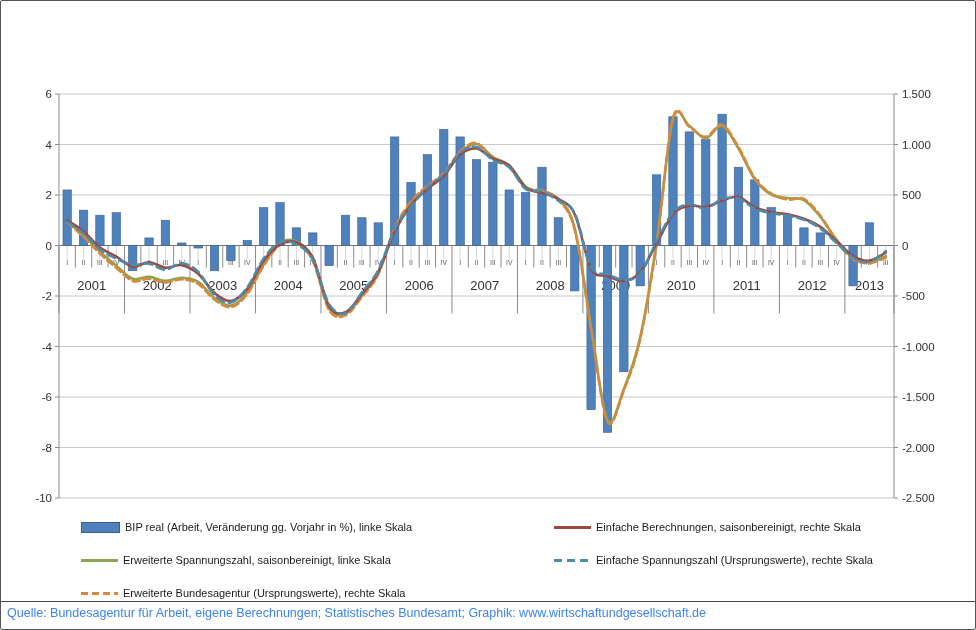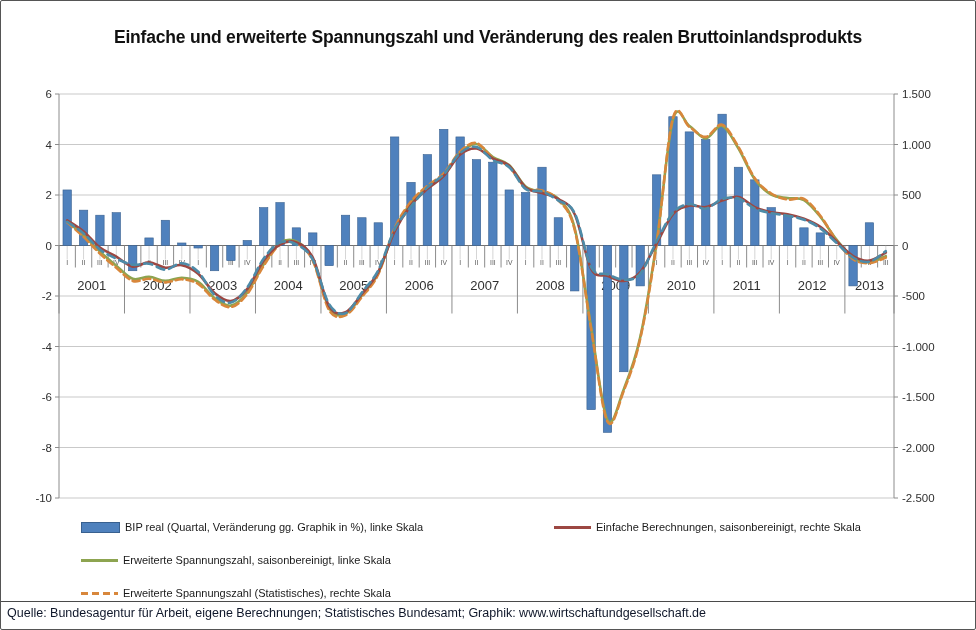--- a/index.html
+++ b/index.html
@@ -7,28 +7,27 @@
   .frame{position:absolute;inset:0;border:1px solid #555;border-radius:2px;background:#fff;overflow:hidden;}
   .title{position:absolute;top:26px;left:0;width:100%;text-align:center;
          font-size:17.5px;font-weight:bold;color:#111;letter-spacing:-0.2px;}
   #chart-svg{position:absolute;top:70px;left:0;}
   .legend-entry{position:absolute;display:flex;align-items:center;gap:5px;height:14px;}
   .legend-entry .lbl{font-size:11px;color:#1a1a1a;white-space:nowrap;}
   .sw{flex:0 0 auto;}
   .sw-bar{width:37px;height:9px;}
   .sw-line{width:37px;height:3px;}
   .source{position:absolute;top:600px;left:0;width:976px;border-top:1px solid #4a4a4a;
-          background:#fff;font-size:12.5px;color:#0f172a;padding:4px 0 0 6px;box-sizing:border-box;}
+          background:#fff;font-size:12.5px;color:#3b82f6;padding:4px 0 0 6px;box-sizing:border-box;}
 </style>
 </head>
 <body>
 
 <div class="frame">
 
-  <div class="title">Einfache und erweiterte Spannungszahl und Veränderung des realen Bruttoinlandsprodukts</div>
 
   <svg id="chart-svg" width="976" height="448">
       <line x1="58" x2="893" y1="23" y2="23" stroke="#C9C9C9" stroke-width="1"></line>
       <line x1="54" x2="58" y1="23" y2="23" stroke="#8C8C8C"></line>
       <line x1="893" x2="897" y1="23" y2="23" stroke="#8C8C8C"></line>
       <text x="51" y="27" text-anchor="end" font-size="11.5" fill="#303030">6</text>
       <text x="901" y="27" text-anchor="start" font-size="11.5" fill="#303030">1.500</text>
       <line x1="58" x2="893" y1="73.5" y2="73.5" stroke="#C9C9C9" stroke-width="1"></line>
       <line x1="54" x2="58" y1="73.5" y2="73.5" stroke="#8C8C8C"></line>
       <line x1="893" x2="897" y1="73.5" y2="73.5" stroke="#8C8C8C"></line>
@@ -288,29 +287,33 @@
       <rect x="847.8686274509803" y="174.5" width="8.4" height="40.39999999999998" fill="#4F81BD" stroke="#38608F" stroke-width="0.6"></rect>
       <rect x="864.2411764705881" y="151.77499999999998" width="8.4" height="22.725000000000023" fill="#4F81BD" stroke="#38608F" stroke-width="0.6"></rect>
       <path d="M66.2,150.3C68.9,152.6 77.1,159.3 82.6,164.4C88.0,169.4 93.5,175.5 98.9,180.6C104.4,185.6 109.8,190.2 115.3,194.7C120.8,199.2 126.2,206.0 131.7,207.8C137.1,209.7 142.6,205.5 148.0,205.8C153.5,206.1 159.0,209.7 164.4,209.9C169.9,210.0 175.3,206.7 180.8,206.8C186.3,207.0 191.7,207.5 197.2,210.9C202.6,214.2 208.1,223.1 213.5,227.0C219.0,231.0 224.5,235.5 229.9,234.6C235.4,233.7 240.8,228.4 246.3,221.5C251.7,214.6 257.2,201.4 262.7,193.2C268.1,184.9 273.6,175.8 279.0,172.0C284.5,168.2 289.9,167.8 295.4,170.5C300.9,173.2 306.3,177.0 311.8,188.1C317.2,199.2 322.7,228.0 328.1,237.1C333.6,246.2 339.1,244.8 344.5,242.7C350.0,240.6 355.4,231.3 360.9,224.5C366.3,217.7 371.8,212.7 377.3,201.8C382.7,190.8 388.2,170.5 393.6,158.8C399.1,147.2 404.6,139.2 410.0,132.1C415.5,125.0 420.9,121.1 426.4,116.4C431.8,111.7 437.3,109.5 442.8,103.8C448.2,98.1 453.7,87.2 459.1,82.1C464.6,77.0 470.0,72.3 475.5,73.0C481.0,73.7 486.4,82.6 491.9,86.1C497.3,89.7 502.8,89.3 508.2,94.2C513.7,99.1 519.2,111.0 524.6,115.4C530.1,119.9 535.5,118.9 541.0,121.0C546.4,123.1 551.9,122.0 557.4,128.0C562.8,134.1 568.3,136.0 573.7,157.3C579.2,178.7 584.7,224.3 590.1,256.3C595.6,288.3 601.0,339.0 606.5,349.2C611.9,359.5 617.4,331.7 622.9,317.9C628.3,304.1 633.8,290.8 639.2,266.4C644.7,242.0 650.1,207.8 655.6,171.5C661.1,135.1 666.5,67.7 672.0,48.3C677.4,28.8 682.9,51.6 688.3,54.8C693.8,58.0 699.3,67.4 704.7,67.4C710.2,67.4 715.6,53.1 721.1,54.8C726.5,56.5 732.0,68.6 737.5,77.5C742.9,86.5 748.4,100.7 753.8,108.3C759.3,116.0 764.7,120.4 770.2,123.5C775.7,126.6 781.1,126.1 786.6,127.0C792.0,128.0 797.5,125.9 803.0,129.1C808.4,132.2 813.9,139.1 819.3,145.7C824.8,152.4 830.2,162.1 835.7,168.9C841.2,175.8 846.6,182.9 852.1,186.6C857.5,190.3 863.0,191.4 868.4,191.2C873.9,190.9 882.1,186.1 884.8,185.1" fill="none" stroke="#8DA450" stroke-width="2.6" stroke-linecap="round"></path>
       <path d="M66.2,151.3C68.9,153.7 77.1,160.7 82.6,165.9C88.0,171.1 93.5,177.4 98.9,182.6C104.4,187.7 109.8,192.2 115.3,196.7C120.8,201.3 126.2,208.0 131.7,209.9C137.1,211.7 142.6,207.6 148.0,207.8C153.5,208.1 159.0,211.3 164.4,211.4C169.9,211.4 175.3,208.1 180.8,208.3C186.3,208.6 191.7,209.5 197.2,212.9C202.6,216.2 208.1,224.7 213.5,228.5C219.0,232.4 224.5,237.0 229.9,236.1C235.4,235.2 240.8,229.9 246.3,223.0C251.7,216.1 257.2,202.9 262.7,194.7C268.1,186.5 273.6,177.3 279.0,173.5C284.5,169.7 289.9,169.3 295.4,172.0C300.9,174.7 306.3,178.5 311.8,189.6C317.2,200.8 322.7,230.1 328.1,239.1C333.6,248.2 339.1,246.4 344.5,244.2C350.0,242.0 355.4,232.8 360.9,226.0C366.3,219.2 371.8,214.7 377.3,203.3C382.7,191.8 388.2,169.5 393.6,157.3C399.1,145.2 404.6,137.6 410.0,130.6C415.5,123.5 420.9,119.6 426.4,114.9C431.8,110.2 437.3,108.0 442.8,102.3C448.2,96.6 453.7,85.6 459.1,80.6C464.6,75.5 470.0,70.9 475.5,72.0C481.0,73.1 486.4,83.2 491.9,87.1C497.3,91.1 502.8,90.8 508.2,95.7C513.7,100.7 519.2,113.0 524.6,116.9C530.1,120.9 535.5,117.4 541.0,119.5C546.4,121.5 551.9,122.5 557.4,129.1C562.8,135.6 568.3,137.4 573.7,158.8C579.2,180.3 584.7,225.8 590.1,257.8C595.6,289.8 601.0,340.5 606.5,350.7C611.9,361.0 617.4,333.2 622.9,319.4C628.3,305.6 633.8,292.3 639.2,267.9C644.7,243.5 650.1,209.8 655.6,173.0C661.1,136.1 666.5,66.3 672.0,46.7C677.4,27.2 682.9,52.6 688.3,55.8C693.8,59.0 699.3,66.3 704.7,65.9C710.2,65.6 715.6,52.1 721.1,53.8C726.5,55.5 732.0,67.1 737.5,76.0C742.9,84.9 748.4,99.6 753.8,107.3C759.3,115.1 764.7,119.0 770.2,122.5C775.7,126.0 781.1,127.6 786.6,128.5C792.0,129.5 797.5,125.3 803.0,128.0C808.4,130.7 813.9,137.7 819.3,144.7C824.8,151.7 830.2,162.7 835.7,170.0C841.2,177.2 846.6,184.4 852.1,188.1C857.5,191.8 863.0,192.4 868.4,192.2C873.9,191.9 882.1,187.5 884.8,186.6" fill="none" stroke="#D8873B" stroke-width="2.6" stroke-linecap="round" stroke-dasharray="7 4"></path>
       <path d="M66.2,149.3C68.9,151.1 77.1,155.8 82.6,160.4C88.0,164.9 93.5,172.3 98.9,176.5C104.4,180.7 109.8,182.4 115.3,185.6C120.8,188.8 126.2,194.8 131.7,195.7C137.1,196.6 142.6,191.0 148.0,191.2C153.5,191.3 159.0,196.2 164.4,196.7C169.9,197.2 175.3,193.2 180.8,194.2C186.3,195.2 191.7,198.2 197.2,202.8C202.6,207.4 208.1,217.4 213.5,222.0C219.0,226.5 224.5,230.7 229.9,230.0C235.4,229.4 240.8,224.7 246.3,217.9C251.7,211.2 257.2,197.1 262.7,189.6C268.1,182.2 273.6,176.5 279.0,173.5C284.5,170.5 289.9,169.3 295.4,171.5C300.9,173.7 306.3,176.0 311.8,186.6C317.2,197.2 322.7,226.0 328.1,235.1C333.6,244.2 339.1,243.2 344.5,241.2C350.0,239.1 355.4,229.7 360.9,223.0C366.3,216.2 371.8,211.2 377.3,200.8C382.7,190.3 388.2,171.5 393.6,160.4C399.1,149.3 404.6,141.2 410.0,134.1C415.5,127.0 420.9,122.8 426.4,117.9C431.8,113.1 437.3,110.5 442.8,104.8C448.2,99.1 453.7,88.1 459.1,83.6C464.6,79.1 470.0,76.9 475.5,77.5C481.0,78.2 486.4,84.8 491.9,87.6C497.3,90.5 502.8,89.9 508.2,94.7C513.7,99.5 519.2,111.9 524.6,116.4C530.1,121.0 535.5,120.0 541.0,122.0C546.4,123.9 551.9,124.5 557.4,128.0C562.8,131.6 568.3,131.6 573.7,143.2C579.2,154.8 584.7,187.5 590.1,197.7C595.6,208.0 601.0,202.8 606.5,204.8C611.9,206.8 617.4,210.4 622.9,209.9C628.3,209.3 633.8,207.5 639.2,201.3C644.7,195.0 650.1,182.2 655.6,172.5C661.1,162.8 666.5,149.5 672.0,143.2C677.4,136.9 682.9,135.8 688.3,134.6C693.8,133.4 699.3,137.0 704.7,136.1C710.2,135.3 715.6,131.2 721.1,129.6C726.5,127.9 732.0,124.9 737.5,126.0C742.9,127.1 748.4,133.6 753.8,136.1C759.3,138.6 764.7,140.0 770.2,141.2C775.7,142.3 781.1,142.1 786.6,143.2C792.0,144.3 797.5,145.6 803.0,147.7C808.4,149.8 813.9,152.0 819.3,155.8C824.8,159.6 830.2,165.6 835.7,170.5C841.2,175.3 846.6,181.9 852.1,185.1C857.5,188.3 863.0,190.2 868.4,189.6C873.9,189.1 882.1,182.9 884.8,181.6" fill="none" stroke="#9C4742" stroke-width="2.6" stroke-linecap="round"></path>
       <path d="M66.2,150.8C68.9,152.7 77.1,157.8 82.6,162.4C88.0,167.0 93.5,174.3 98.9,178.5C104.4,182.7 109.8,185.1 115.3,187.6C120.8,190.2 126.2,192.8 131.7,193.7C137.1,194.5 142.6,191.8 148.0,192.7C153.5,193.5 159.0,198.8 164.4,198.7C169.9,198.7 175.3,191.8 180.8,192.2C186.3,192.5 191.7,195.5 197.2,200.8C202.6,206.1 208.1,218.9 213.5,224.0C219.0,229.1 224.5,232.8 229.9,231.6C235.4,230.3 240.8,223.7 246.3,216.4C251.7,209.1 257.2,195.1 262.7,187.6C268.1,180.1 273.6,173.8 279.0,171.5C284.5,169.1 289.9,170.6 295.4,173.5C300.9,176.4 306.3,178.7 311.8,188.6C317.2,198.6 322.7,224.2 328.1,233.1C333.6,242.0 339.1,244.1 344.5,242.2C350.0,240.2 355.4,228.6 360.9,221.5C366.3,214.3 371.8,209.8 377.3,199.2C382.7,188.7 388.2,168.9 393.6,158.3C399.1,147.7 404.6,142.6 410.0,135.6C415.5,128.6 420.9,121.8 426.4,116.4C431.8,111.0 437.3,109.0 442.8,103.3C448.2,97.6 453.7,86.6 459.1,82.1C464.6,77.5 470.0,74.8 475.5,76.0C481.0,77.2 486.4,85.8 491.9,89.2C497.3,92.5 502.8,91.4 508.2,96.2C513.7,101.0 519.2,113.9 524.6,117.9C530.1,122.0 535.5,118.5 541.0,120.5C546.4,122.4 551.9,125.9 557.4,129.6C562.8,133.2 568.3,131.1 573.7,142.2C579.2,153.3 584.7,186.0 590.1,196.2C595.6,206.4 601.0,201.2 606.5,203.3C611.9,205.4 617.4,208.9 622.9,208.8C628.3,208.8 633.8,209.2 639.2,202.8C644.7,196.4 650.1,180.6 655.6,170.5C661.1,160.3 666.5,147.9 672.0,141.7C677.4,135.4 682.9,133.8 688.3,133.1C693.8,132.4 699.3,138.5 704.7,137.6C710.2,136.8 715.6,129.7 721.1,128.0C726.5,126.4 732.0,125.9 737.5,127.5C742.9,129.1 748.4,135.2 753.8,137.6C759.3,140.1 764.7,141.0 770.2,142.2C775.7,143.4 781.1,143.6 786.6,144.7C792.0,145.8 797.5,146.6 803.0,148.7C808.4,150.8 813.9,153.5 819.3,157.3C824.8,161.2 830.2,167.1 835.7,172.0C841.2,176.9 846.6,183.5 852.1,186.6C857.5,189.7 863.0,191.8 868.4,190.7C873.9,189.6 882.1,181.8 884.8,180.1" fill="none" stroke="#4D8BA8" stroke-width="2.6" stroke-linecap="round" stroke-dasharray="8 5"></path>
     </svg>
 
   <div class="legend-entry" style="left:80px;top:519px;">
     <span class="sw sw-bar" style="background: rgb(79, 129, 189); border: 1px solid rgb(56, 96, 143);"></span>
-    <span class="lbl">BIP real (Quartal, Veränderung gg. Graphik in %), linke Skala</span>
+    <span class="lbl">BIP real (Arbeit, Veränderung gg. Vorjahr in %), linke Skala</span>
   </div>
   <div class="legend-entry" style="left:553px;top:519px;">
     <span class="sw sw-line" id="sw1" style="background: rgb(156, 71, 66);"></span>
     <span class="lbl">Einfache Berechnungen, saisonbereinigt, rechte Skala</span>
   </div>
   <div class="legend-entry" style="left:80px;top:552px;">
     <span class="sw sw-line" id="sw2" style="background: rgb(141, 164, 80);"></span>
     <span class="lbl">Erweiterte Spannungszahl, saisonbereinigt, linke Skala</span>
   </div>
+  <div class="legend-entry" style="left:553px;top:552px;">
+    <span class="sw sw-line" id="sw3" style="background: repeating-linear-gradient(90deg, rgb(77, 139, 168) 0px, rgb(77, 139, 168) 8px, transparent 8px, transparent 13px);"></span>
+    <span class="lbl">Einfache Spannungszahl (Ursprungswerte), rechte Skala</span>
+  </div>
   <div class="legend-entry" style="left:80px;top:585px;">
     <span class="sw sw-line" id="sw4" style="background: repeating-linear-gradient(90deg, rgb(216, 135, 59) 0px, rgb(216, 135, 59) 7px, transparent 7px, transparent 11px);"></span>
-    <span class="lbl">Erweiterte Spannungszahl (Statistisches), rechte Skala</span>
+    <span class="lbl">Erweiterte Bundesagentur (Ursprungswerte), rechte Skala</span>
   </div>
 
   <div class="source">Quelle: Bundesagentur für Arbeit, eigene Berechnungen; Statistisches Bundesamt; Graphik: www.wirtschaftundgesellschaft.de</div>
 </div>
 
 </body></html>

